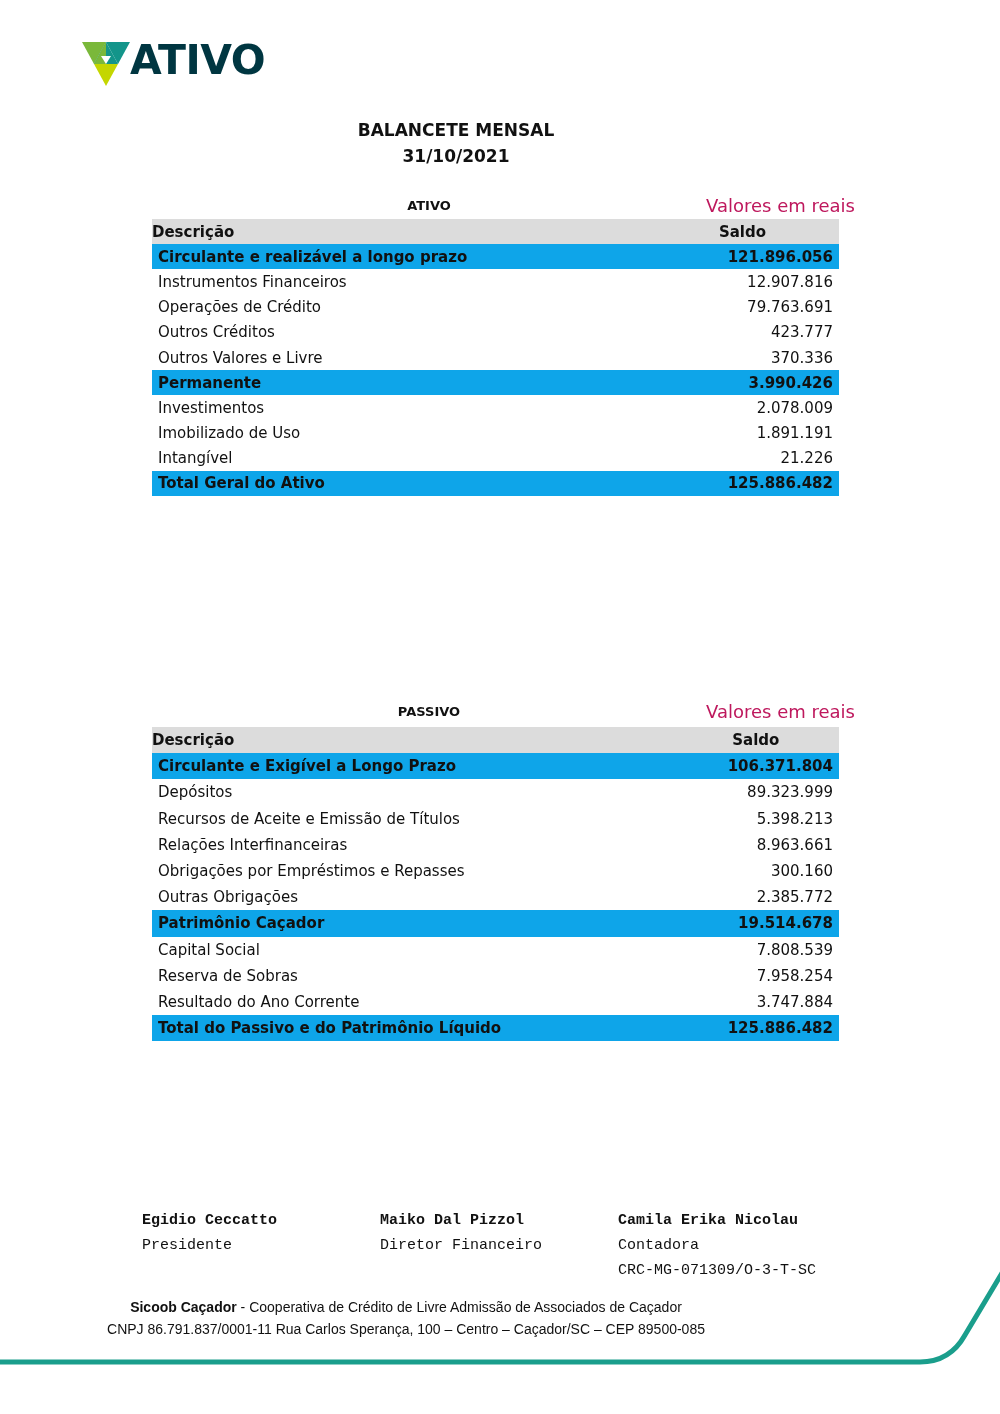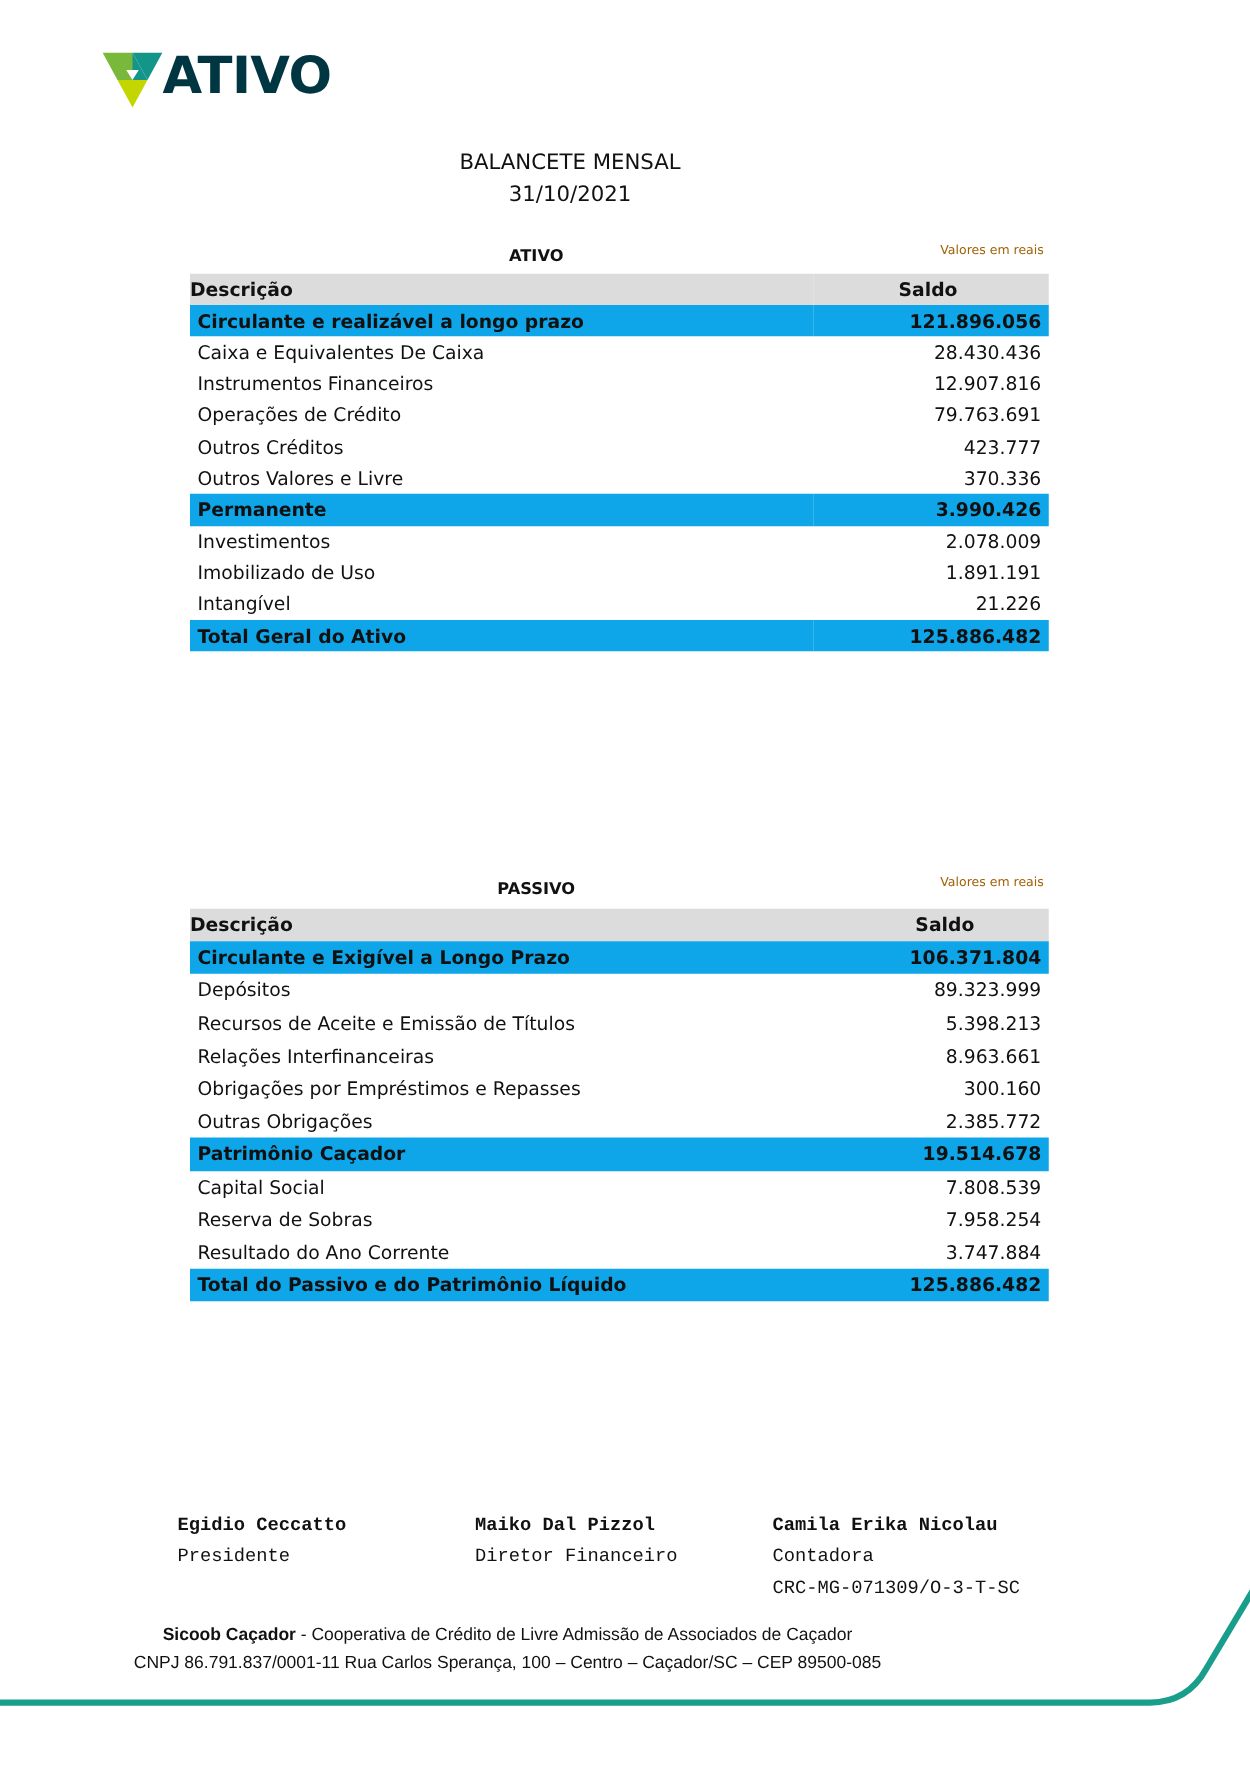--- a/index.html
+++ b/index.html
@@ -1,26 +1,26 @@
 <!DOCTYPE html>
 <html><head>
 <meta charset="utf-8">
 <style>
   html, body { margin: 0; padding: 0; background: #ffffff; }
   body { width: 1000px; height: 1414px; position: relative; overflow: hidden;
          font-family: "DejaVu Sans", "Liberation Sans", sans-serif; color: #111; }
   .logo { position: absolute; left: 82px; top: 42px; width: 205px; height: 48px; }
   .logo-text { position: absolute; left: 48px; top: -6px; font-family: "DejaVu Sans", sans-serif;
                font-weight: bold; font-size: 41px; color: #003641; letter-spacing: -0.5px; }
-  .title { position: absolute; left: 0; width: 912px; text-align: center; font-weight: normal;
+  .title { position: absolute; left: 0; width: 912px; text-align: center; font-weight: bold;
            font-size: 17px; color: #111; }
   .title.l1 { top: 120px; }
   .title.l2 { top: 146px; }
   .sec-label { position: absolute; font-weight: bold; font-size: 13px; text-align: center; width: 200px; }
-  .units { position: absolute; right: 165px; font-size: 10px; color: #a16207; }
+  .units { position: absolute; right: 145px; font-size: 18px; color: #be185d; }
   table.bal { position: absolute; left: 152px; width: 687px; border-collapse: collapse;
               font-size: 15px; }
   table.bal td { padding: 0 6px; white-space: nowrap; }
   table.bal td.val { text-align: right; }
   table.bal tr.hdr td { font-weight: bold; background: #dcdcdc; }
   table.bal tr.hdr td.desc { padding-left: 0; }
   table.bal tr.hdr td.saldo { text-align: left; padding-left: 68px; margin-top: 36px; }
   table.bal tr.grp td { font-weight: bold; background: #0ea5e9; }
   #ativo-table tr { height: 25.2px; }
   #passivo-table tr { height: 26.2px; }
@@ -56,24 +56,20 @@
   <tbody>
       <tr class="hdr">
     <td class="desc">Descrição</td>
     <td class="saldo">Saldo</td>
   </tr>
   </tbody>
     <tbody>
       <tr class="grp">
         <td>Circulante e realizável a longo prazo</td>
         <td class="val">121.896.056</td>
-      </tr>
-      <tr class="item">
-        <td>Caixa e Equivalentes De Caixa</td>
-        <td class="val">28.430.436</td>
       </tr>
       <tr class="item">
         <td>Instrumentos Financeiros</td>
         <td class="val">12.907.816</td>
       </tr>
       <tr class="item">
         <td>Operações de Crédito</td>
         <td class="val">79.763.691</td>
       </tr>
       <tr class="item">

